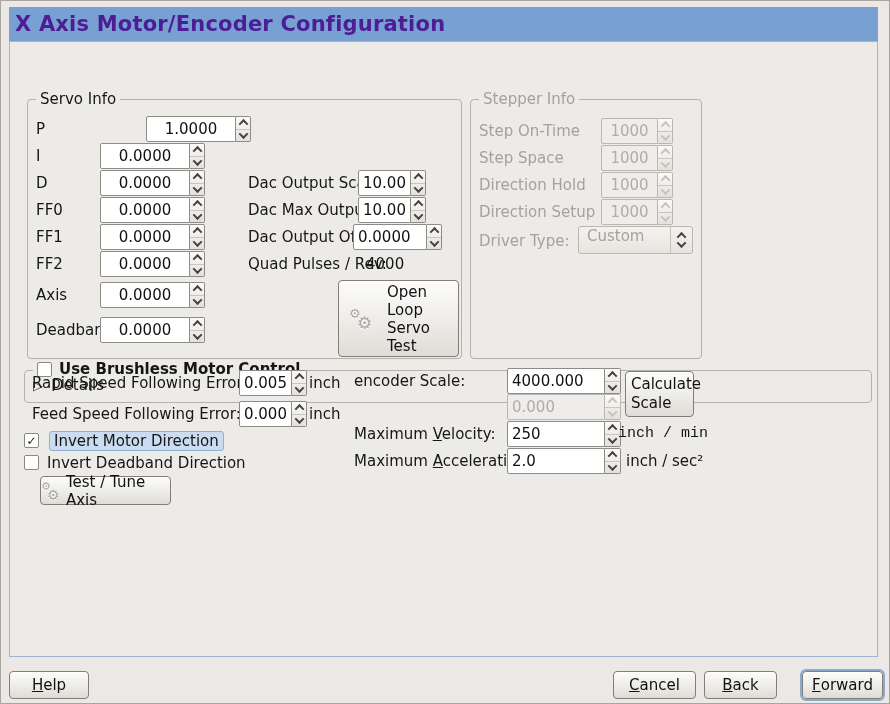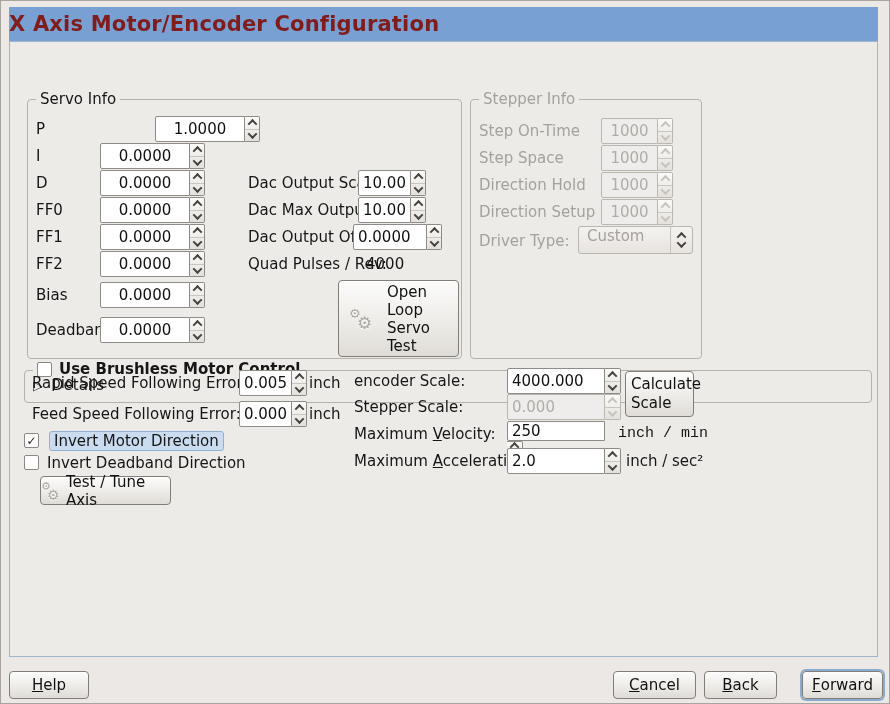--- a/index.html
+++ b/index.html
@@ -1,21 +1,21 @@
 <!DOCTYPE html>
 <html style="--titlebar: #79a0d2; --focus: #8aabd0; --highlight-bg: #cbdcf1; --highlight-border: #92b0d2;"><head>
 <meta charset="utf-8">
 <style>
   html,body{margin:0;padding:0;}
   body{font-family:"DejaVu Sans","Liberation Sans",sans-serif;font-size:15px;color:#161616;background:#c9c6c2;}
   #win{position:relative;width:890px;height:704px;background:#ebe8e5;border:1px solid #a8a49f;box-sizing:border-box;overflow:hidden;}
 
   
   #hdr{position:absolute;left:8px;top:6px;width:869px;height:34px;background:var(--titlebar,#79a0d2);}
-  #hdr .t{display:block;line-height:34px;padding-left:0;font-size:21px;font-weight:bold;color:#7f1d1d;letter-spacing:.2px;}
+  #hdr .t{display:block;line-height:34px;padding-left:6px;font-size:21px;font-weight:bold;color:#4c1d95;letter-spacing:.2px;}
 
   
   #content{position:absolute;left:8px;top:40px;width:869px;height:616px;box-sizing:border-box;
            border:1px solid #a0b6cc;background:#edebe8;}
 
   .abs{position:absolute;}
   .lbl{line-height:26px;white-space:nowrap;}
   .dis{color:#a5a19c;}
 
   
@@ -78,24 +78,24 @@
 
     <div class="frame" style="left:17px;top:20px;width:433px;height:258px;">
       <span class="legend">Servo Info</span>
 
       <span class="lbl abs" style="left:8px;top:16px;">P</span>
       <span class="lbl abs" style="left:8px;top:43px;">I</span>
       <span class="lbl abs" style="left:8px;top:70px;">D</span>
       <span class="lbl abs" style="left:8px;top:97px;">FF0</span>
       <span class="lbl abs" style="left:8px;top:124px;">FF1</span>
       <span class="lbl abs" style="left:8px;top:151px;">FF2</span>
-      <span class="lbl abs" style="left:8px;top:182px;">Bias</span>
+      <span class="lbl abs" style="left:8px;top:182px;">Axis</span>
       <span class="lbl abs" style="left:8px;top:217px;">Deadband</span>
 
-      <div class="row" style="left:81px;top:16px;padding-left:46px;">
+      <div class="row" style="left:72px;top:16px;padding-left:46px;">
           <input class="entry center" style="width: 90px;" value="1.0000">
           <span class="spin">
             <b>
               <i class="chv up"></i>
             </b>
             <b>
               <i class="chv dn"></i>
             </b>
           </span>
         </div>
@@ -337,37 +337,36 @@
         <span class="spin" style="width:16px">
           <b>
             <i class="chv up"></i>
           </b>
           <b>
             <i class="chv dn"></i>
           </b>
         </span>
       </div>
 
-    <span class="lbl abs" style="left:344px;top:352px;">Stepper Scale:</span>
     <div class="row" style="left:497px;top:352px;">
         <input class="entry off" style="width: 98px;" readonly="" value="0.000">
         <span class="spin off" style="width:16px">
           <b>
             <i class="chv up"></i>
           </b>
           <b>
             <i class="chv dn"></i>
           </b>
         </span>
       </div>
 
     <div class="btn abs" style="left:615px;top:329px;width:69px;height:46px;justify-content:flex-start;padding:2px 5px;line-height:19px;text-align:left;">Calculate Scale</div>
 
     <span class="lbl abs" style="left:344px;top:379px;">Maximum <u>V</u>elocity:</span>
-    <div class="row" style="left:497px;top:379px;flex-direction:column;">
+    <div class="row" style="left:497px;top:379px;">
         <input class="entry" style="width: 98px;" value="250">
         <span class="spin" style="width:16px">
           <b>
             <i class="chv up"></i>
           </b>
           <b>
             <i class="chv dn"></i>
           </b>
         </span>
       </div>

